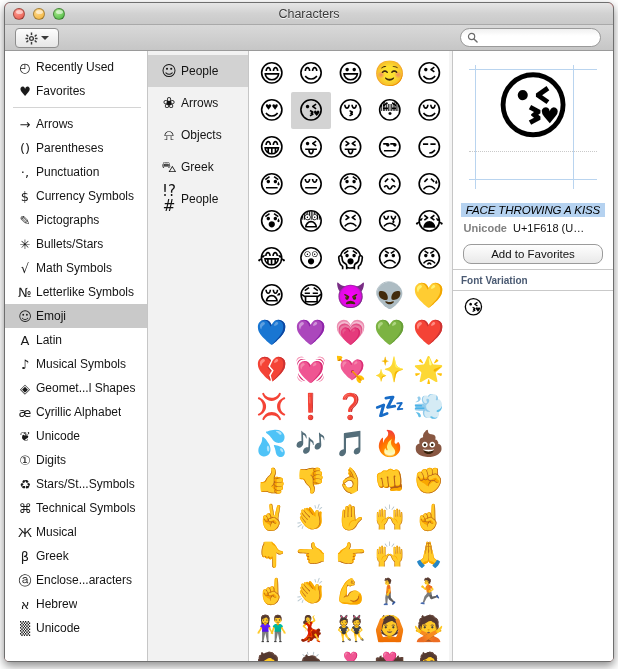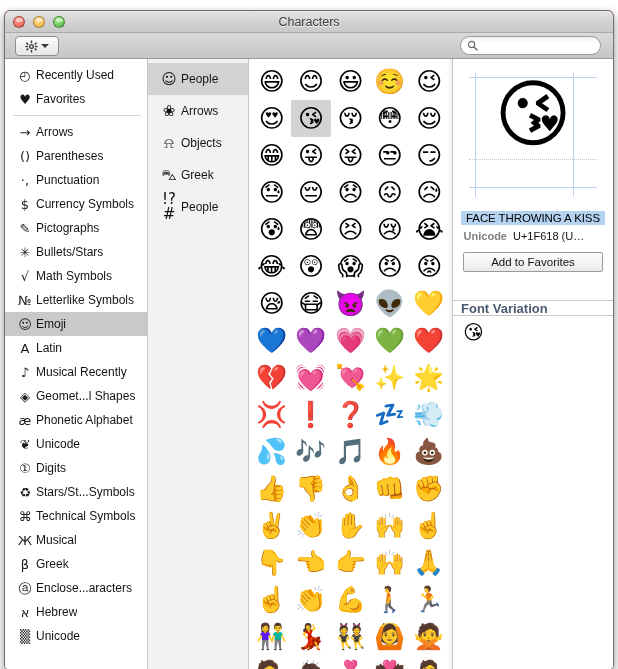--- a/index.html
+++ b/index.html
@@ -7,21 +7,21 @@
   html, body {
     width: 618px;
     height: 669px;
     background: #ffffff;
     font-family: "Liberation Sans", sans-serif;
     overflow: hidden;
   }
 
   #window {
     position: absolute;
-    left: 4px; top: 10px;
+    left: 4px; top: 2px;
     width: 610px; height: 660px;
     background: #ef4444;
     border: 1px solid #6f6f6f;
     border-radius: 6px 6px 5px 5px;
     box-shadow: 0 4px 10px rgba(0,0,0,0.45);
     overflow: hidden;
     display: flex;
     flex-direction: column;
   }
 
@@ -239,20 +239,21 @@
   #charname {
     margin: 0 8px;
     background: #b5d2f0;
     color: #000;
     font-size: 11.5px;
     padding: 1px 2px;
     text-align: center;
     white-space: nowrap;
     overflow: hidden;
     letter-spacing: -0.1px;
+    font-style: italic;
   }
 
   .codeline {
     display: flex;
     font-size: 11px;
     margin-top: 5px;
     padding: 0 6px;
   }
   .codeline .k {
     width: 54px; flex: 0 0 54px;
@@ -263,37 +264,37 @@
   }
   .codeline .v {
     color: #111; font-weight: normal;
     white-space: nowrap; overflow: hidden;
   }
 
   #fav-button {
     margin: 10px auto 0 auto;
     width: 140px; height: 20px;
     border: 1px solid #9b9b9b;
-    border-radius: 2px;
+    border-radius: 8px;
     background: linear-gradient(to bottom, #fefefe 0%, #e9e9e9 100%);
     font-size: 11.5px;
     color: #111;
     display: flex; align-items: center; justify-content: center;
     cursor: default;
   }
 
   #fontvar-header {
-    margin-top: 28px;
-    height: 16px;
+    margin-top: 5px;
+    height: 22px;
     border-top: 1px solid #c9c9c9;
     border-bottom: 1px solid #c9c9c9;
     background: #ffffff;
     display: flex; align-items: center;
     padding-left: 8px;
-    font-size: 13px;
+    font-size: 10px;
     font-weight: bold;
     color: #4a5a72;
   }
   #fontvar-list {
     flex: 1 1 auto;
     padding: 6px 0 0 10px;
   }
   .var-cell {
     font-size: 20px;
     line-height: 1;
@@ -397,29 +398,29 @@
         <div class="side-item selected">
           <span class="side-ico">☺</span>
           <span class="side-label">Emoji</span>
         </div>
         <div class="side-item">
           <span class="side-ico">A</span>
           <span class="side-label">Latin</span>
         </div>
         <div class="side-item">
           <span class="side-ico">♪</span>
-          <span class="side-label">Musical Recently</span>
+          <span class="side-label">Musical Symbols</span>
         </div>
         <div class="side-item">
           <span class="side-ico">◈</span>
           <span class="side-label">Geomet...l Shapes</span>
         </div>
         <div class="side-item">
           <span class="side-ico">æ</span>
-          <span class="side-label">Phonetic Alphabet</span>
+          <span class="side-label">Cyrillic Alphabet</span>
         </div>
         <div class="side-item">
           <span class="side-ico">❦</span>
           <span class="side-label">Unicode</span>
         </div>
         <div class="side-item">
           <span class="side-ico">①</span>
           <span class="side-label">Digits</span>
         </div>
         <div class="side-item">

